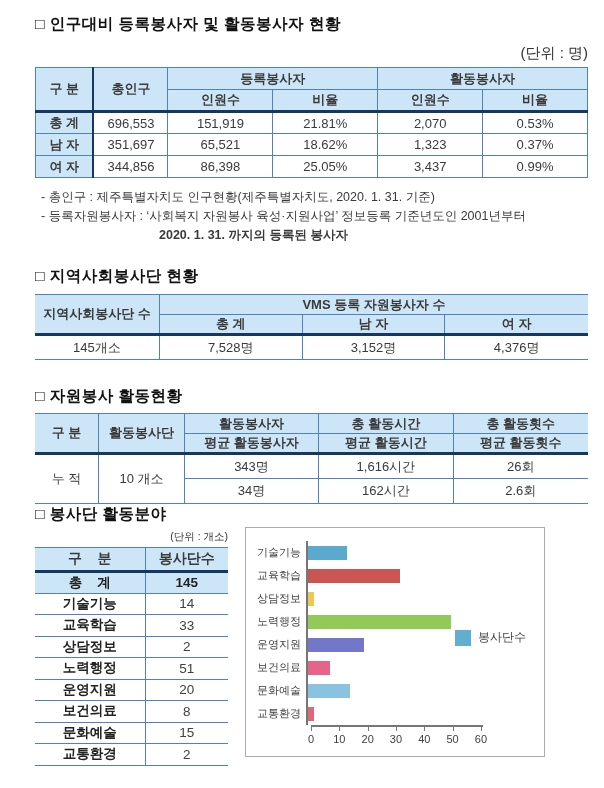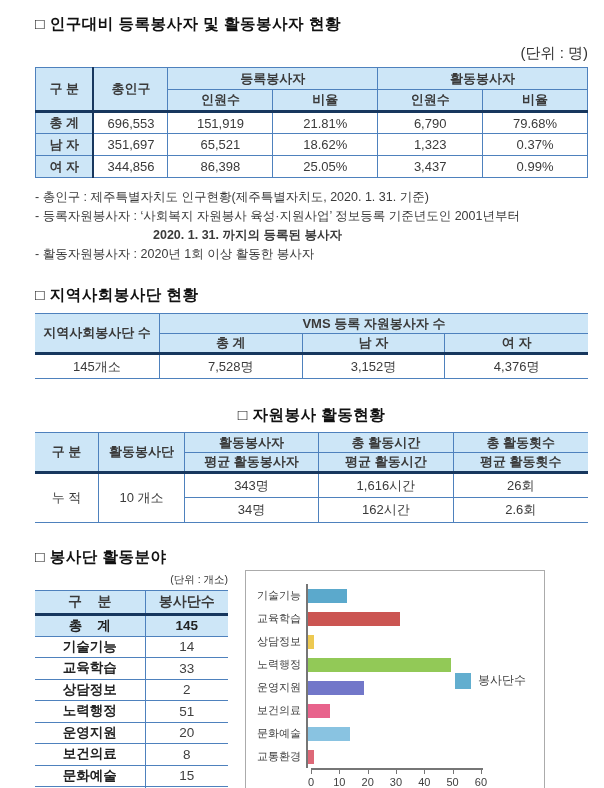--- a/index.html
+++ b/index.html
@@ -27,26 +27,26 @@
   .bb-thick { border-bottom:3px solid #17375E !important; }
   .br-thick { border-right:2px solid #17375E !important; }
   .t2 { margin-top:7px; }
   .t2 th { height:20px; }
   .t2 td { height:25px; }
   .t3 { margin-top:6px; }
   .t3 th { height:20px; }
   .t3 td { height:25px; }
   .bold { font-weight:normal; }
   .pre { white-space:pre; }
-  .notes { margin-top:10px; }
+  .notes { margin-top:10px; margin-left:6px; }
   .note-line { font-size:12.5px; color:#3a3a3a; line-height:19px; }
   .note-indent { padding-left:118px;font-weight:bold; }
   .sp1 { margin-top:21px; }
-  .sp2 { margin-top:26px;text-align:center; }
-  .sp3 { margin-top:24px; }
+  .sp2 { margin-top:26px; }
+  .sp3 { }
   
   .s4-flex { display:flex; align-items:flex-start; margin-top:2px; }
   .s4-left { width:193px; }
   .s4-left .unit { margin-top:3px; font-size:10.5px; }
   .t4 { margin-top:3px; }
   .t4 th { height:24px; font-size:14px; }
   .t4 td { height:21.5px; font-size:13.5px; }
   .t4 .lbl { font-weight:bold; color:#222; }
   .t4 .val { color:#404040; }
   .t4 .total td { background:#CDE6F7; font-weight:bold; color:#222; }
@@ -94,22 +94,22 @@
       <th class="bb-thick">인원수</th>
       <th class="bb-thick">비율</th>
     </tr>
   </thead>
   <tbody>
     <tr>
       <td class="rowhdr br-thick">총 계</td>
       <td>696,553</td>
       <td>151,919</td>
       <td>21.81%</td>
-      <td>6,790</td>
-      <td>79.68%</td>
+      <td>2,070</td>
+      <td>0.53%</td>
     </tr>
     <tr>
       <td class="rowhdr br-thick">남 자</td>
       <td>351,697</td>
       <td>65,521</td>
       <td>18.62%</td>
       <td>1,323</td>
       <td>0.37%</td>
     </tr>
     <tr>
@@ -120,21 +120,20 @@
       <td>3,437</td>
       <td>0.99%</td>
     </tr>
   </tbody>
 </table>
 
 <div class="notes">
   <div class="note-line">- 총인구 : 제주특별자치도 인구현황(제주특별자치도, 2020. 1. 31. 기준)</div>
   <div class="note-line">- 등록자원봉사자 : ‘사회복지 자원봉사 육성·지원사업’ 정보등록 기준년도인 2001년부터</div>
   <div class="note-line note-indent">2020. 1. 31. 까지의 등록된 봉사자</div>
-  <div class="note-line">- 활동자원봉사자 : 2020년 1회 이상 활동한 봉사자</div>
 </div>
 
 <div class="sec-title sp1">□ 지역사회봉사단 현황</div>
 
 <table class="t2 topen">
   <colgroup>
       <col style="width:22.5%">
       <col style="width:25.8%">
       <col style="width:25.8%">
       <col style="width:25.9%">

